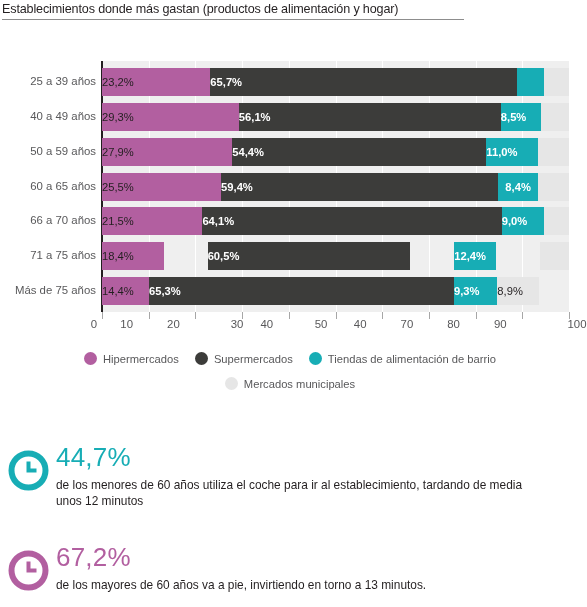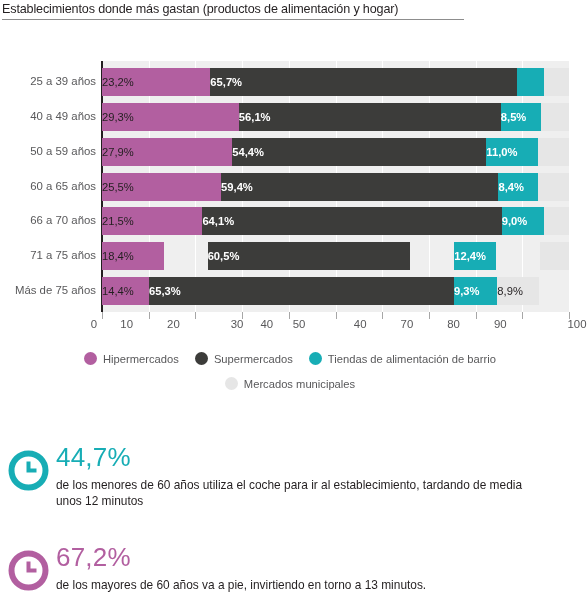--- a/index.html
+++ b/index.html
@@ -258,21 +258,21 @@
         <div class="seg seg-merc" style="width: 31.289px;"></div>
       </div>
       <div class="rowlabel" style="top: 127.5px; right: 491px;">60 a 65 años</div>
       <div class="bar" style="left: 102px; top: 120.5px; width: 467px;">
         <div class="seg seg-hiper" style="width: 119.085px;">
           <span class="seg-lbl lbl-dark">25,5%</span>
         </div>
         <div class="seg seg-super" style="width: 277.398px;">
           <span class="seg-lbl lbl-light">59,4%</span>
         </div>
-        <div class="seg seg-tienda" style="width: 39.228px;">
+        <div class="seg seg-tienda" style="width: 39.228px; justify-content: center;">
           <span class="seg-lbl lbl-light">8,4%</span>
         </div>
         <div class="seg seg-merc" style="width: 31.289px;"></div>
       </div>
       <div class="rowlabel" style="top: 162.375px; right: 491px;">66 a 70 años</div>
       <div class="bar" style="left: 102px; top: 155.375px; width: 467px;">
         <div class="seg seg-hiper" style="width: 100.405px;">
           <span class="seg-lbl lbl-dark">21,5%</span>
         </div>
         <div class="seg seg-super" style="width: 299.347px;">
@@ -317,21 +317,21 @@
       <div class="xlab" style="left: -8px;">0</div>
       <div class="xtick" style="left: 46.7px;"></div>
       <div class="xlab" style="left: 24.7px;">10</div>
       <div class="xtick" style="left: 93.4px;"></div>
       <div class="xlab" style="left: 71.4px;">20</div>
       <div class="xtick" style="left: 140.1px;"></div>
       <div class="xlab" style="left: 135px;">30</div>
       <div class="xtick" style="left: 186.8px;"></div>
       <div class="xlab" style="left: 164.8px;">40</div>
       <div class="xtick" style="left: 233.5px;"></div>
-      <div class="xlab" style="left: 197px;">50</div>
+      <div class="xlab" style="left: 219px;">50</div>
       <div class="xtick" style="left: 280.2px;"></div>
       <div class="xlab" style="left: 258.2px;">40</div>
       <div class="xtick" style="left: 326.9px;"></div>
       <div class="xlab" style="left: 304.9px;">70</div>
       <div class="xtick" style="left: 373.6px;"></div>
       <div class="xlab" style="left: 351.6px;">80</div>
       <div class="xtick" style="left: 420.3px;"></div>
       <div class="xlab" style="left: 398.3px;">90</div>
       <div class="xtick" style="left: 467px;"></div>
       <div class="xlab" style="left: 475px;">100</div>

